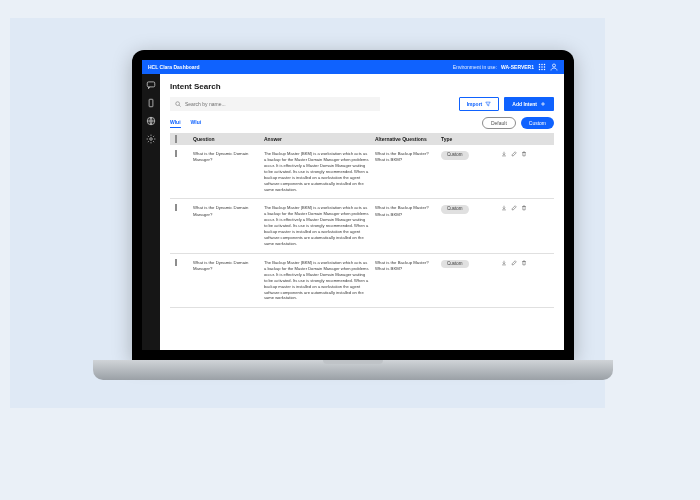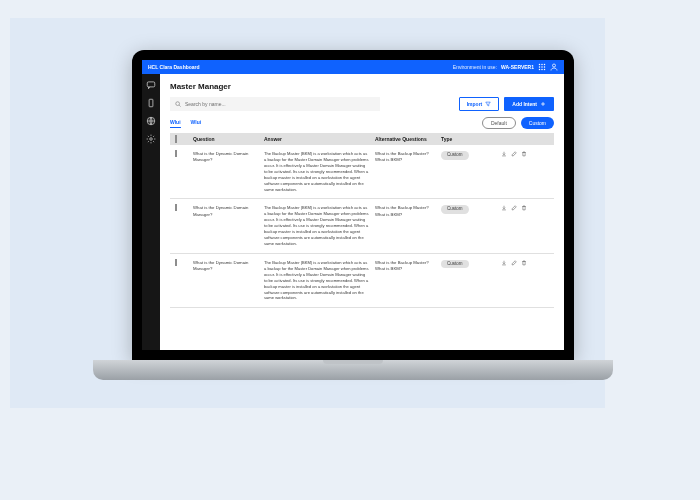--- a/index.html
+++ b/index.html
@@ -258,21 +258,21 @@
           </span>
           <span class="sidebar-item">
             <svg viewBox="0 0 16 16" fill="none" stroke="currentColor" stroke-width="1.3">
                 <circle cx="8" cy="8" r="2"></circle>
                 <path d="M8 1v2M8 13v2M1 8h2M13 8h2M3 3l1.5 1.5M11.5 11.5L13 13M13 3l-1.5 1.5M4.5 11.5L3 13"></path>
               </svg>
           </span>
         </div>
 
         <div class="content">
-          <div class="page-title">Master Manager</div>
+          <div class="page-title">Intent Search</div>
 
           <div class="toolbar-row">
             <div class="search">
               <svg viewBox="0 0 16 16" fill="none" stroke="currentColor" stroke-width="1.5">
                   <circle cx="7" cy="7" r="5"></circle>
                   <path d="M11 11l4 4"></path>
                 </svg>
               <span>Search by name...</span>
             </div>
             <div class="actions">

